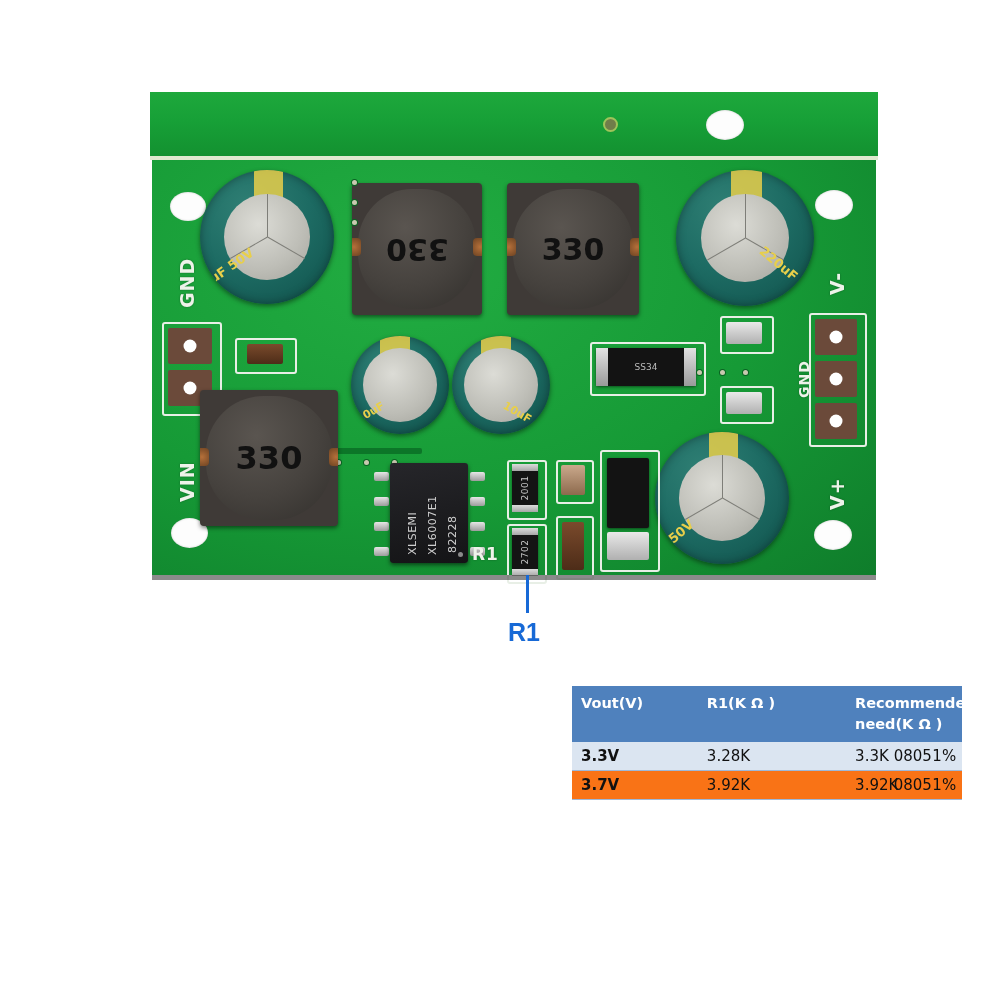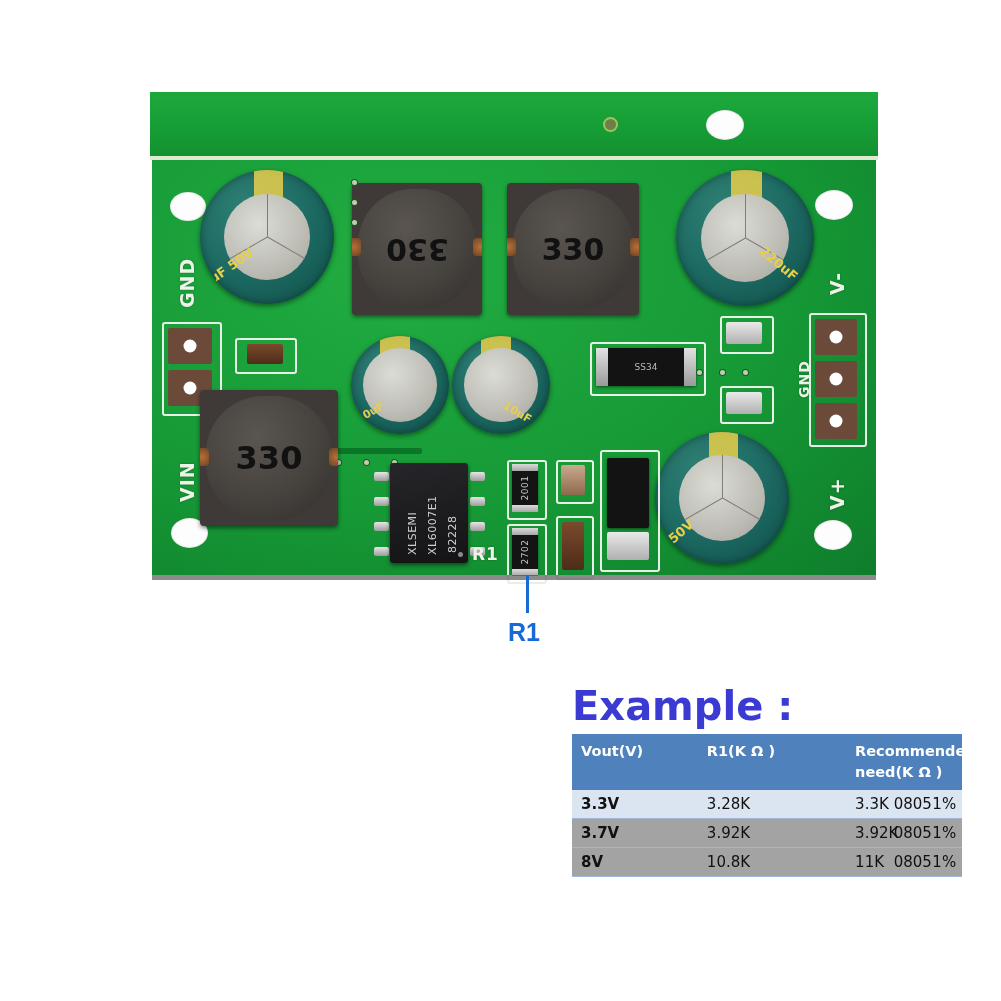--- a/index.html
+++ b/index.html
@@ -133,21 +133,21 @@
   #example-block{position:absolute;left:572px;top:686px;width:392px;}
   #example-title{font-size:40px;font-weight:bold;color:#3b3bd4;
       font-family:"DejaVu Sans", sans-serif;line-height:1;margin-bottom:8px;}
   table.example{border-collapse:collapse;width:390px;table-layout:fixed;
       font-family:"DejaVu Sans", sans-serif;}
   table.example th{background:#4f81bd;color:#fff;font-size:14.5px;font-weight:bold;
       text-align:left;padding:7px 6px 7px 9px;vertical-align:top;line-height:1.45;}
   table.example td{font-size:15px;color:#111;padding:5px 6px 5px 9px;
       font-weight:bold;border-bottom:1px solid #9fb8d8;}
   table.example tr.alt td{background:#dbe5f1;}
-  table.example tr.plain td{background:#a3a3a3;}
+  table.example tr.plain td{background:#f97316;}
   table.example td.normal{font-weight:normal;}
   .colw1{width:86px;} .colw2{width:104px;} .colw3{width:78px;}
   .colw4{width:72px;} .colw5{width:50px;}
 </style>
 </head>
 <body>
 
 <div id="pcb-photo">
 
   <div class="board-strip">
@@ -320,21 +320,20 @@
   </div>
 
   <div class="callout-line" style="left:526px;top:575px;width:3px;height:38px;"></div>
   <div class="callout-label" style="left:508px;top:618px;font-size:25px;">R1</div>
 </div>
 
 <div id="left-text">
 </div>
 
 <div id="example-block">
-  <div id="example-title">Example :</div>
   <table class="example">
     <thead>
       <tr>
         <th class="colw1">Vout(V)</th>
         <th class="colw2">R1(K Ω )</th>
         <th class="colw3" colspan="3">Recommended need(K Ω )</th>
       </tr>
     </thead>
     <tbody>
       <tr class="alt">
@@ -344,22 +343,15 @@
         <td class="colw4 normal">0805</td>
         <td class="colw5 normal">1%</td>
       </tr>
       <tr class="plain">
         <td class="colw1">3.7V</td>
         <td class="colw2 normal">3.92K</td>
         <td class="colw3 normal">3.92K</td>
         <td class="colw4 normal">0805</td>
         <td class="colw5 normal">1%</td>
       </tr>
-      <tr class="plain">
-        <td class="colw1">8V</td>
-        <td class="colw2 normal">10.8K</td>
-        <td class="colw3 normal">11K</td>
-        <td class="colw4 normal">0805</td>
-        <td class="colw5 normal">1%</td>
-      </tr>
     </tbody>
   </table>
 </div>
 
 </body></html>

